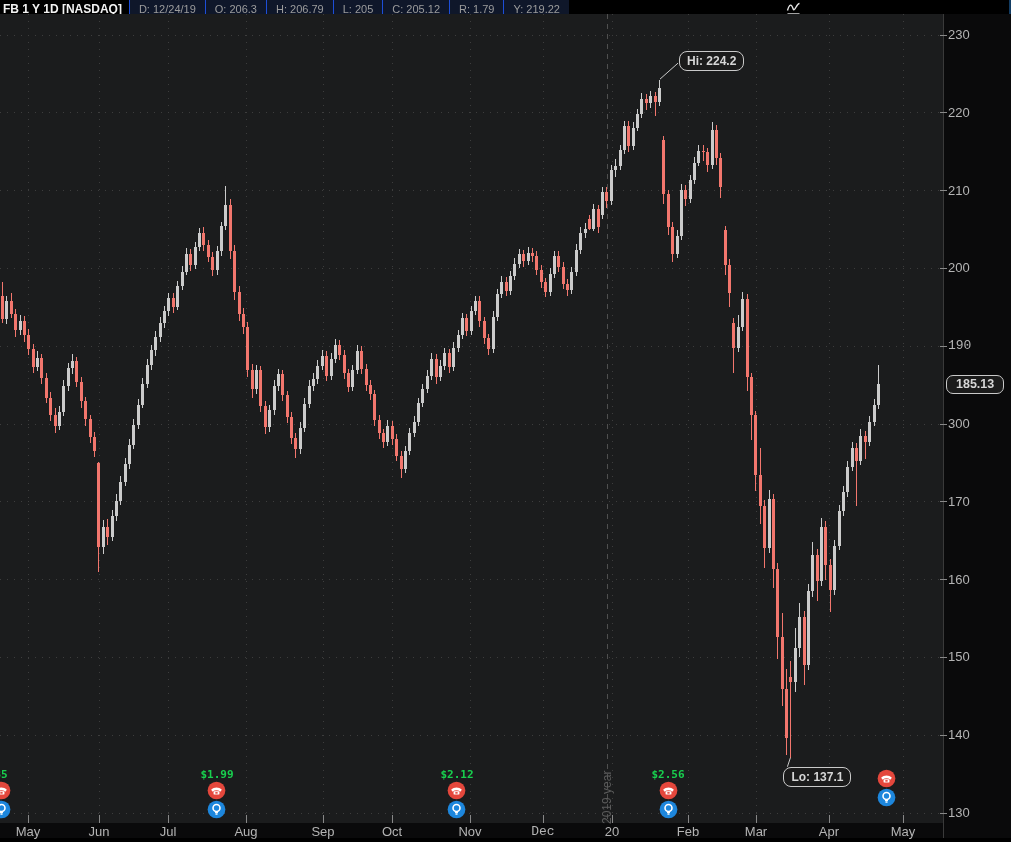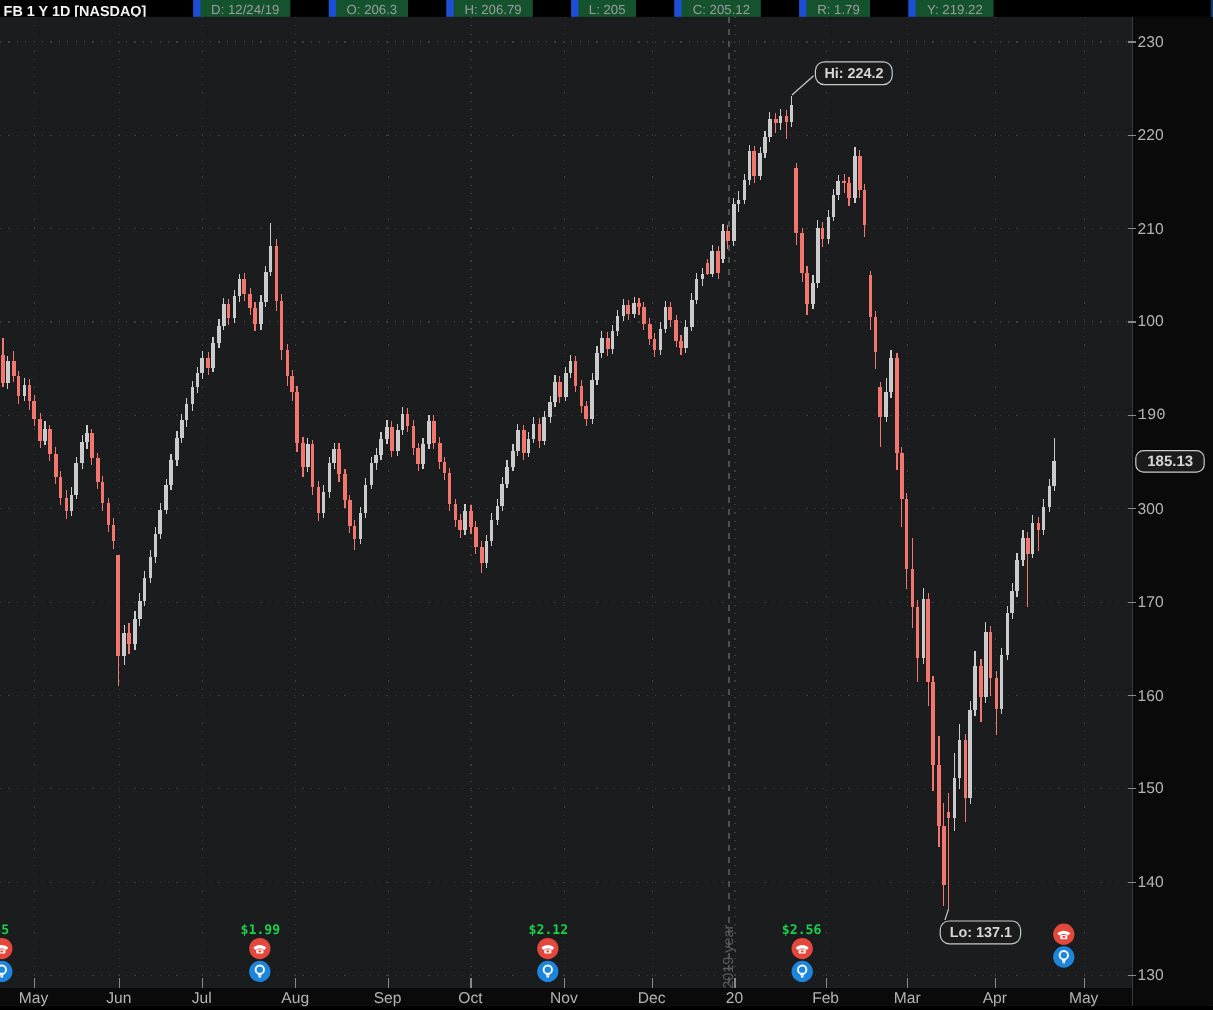--- a/index.html
+++ b/index.html
@@ -1,21 +1,21 @@
 <!DOCTYPE html>
 <html><head>
 <meta charset="utf-8">
 <style>
   html,body{margin:0;padding:0;background:#000;}
   body{width:1011px;height:842px;overflow:hidden;font-family:"Liberation Sans",sans-serif;position:relative;}
 
   
   .topbar{position:absolute;top:0;left:0;width:814px;height:18px;background:#000;display:flex;align-items:stretch;}
   .topbar .symbol{color:#f2f2f2;font-weight:bold;font-size:12px;line-height:18px;padding:0 7px 0 3px;white-space:nowrap;}
-  .topbar .seg{background:#14532d;color:#9c9c9c;font-size:11px;line-height:18px;padding:0 9px;white-space:nowrap;border-left:6px solid #1d4ed8;margin-left:32px;}
+  .topbar .seg{background:#0f172a;color:#9c9c9c;font-size:11px;line-height:18px;padding:0 9px;white-space:nowrap;border-left:1px solid #1d4ed8;}
   .topbar .seg:first-of-type{border-left:none;}
   .topbar .spacer{flex:1;}
   .topbar .chart-style-icon{width:16px;height:16px;margin:1px 12px 0 0;}
 
   
   .chart-wrap{position:absolute;top:14px;left:0;width:1011px;height:824px;background:#1b1c1d;}
   .chart-wrap svg.plot{position:absolute;top:0;left:0;}
 
   .watermark{position:absolute;left:10px;top:23px;width:95px;height:30px;background:#4e4e4e;border-radius:3px;
     color:#1f1f1f;font-weight:bold;font-size:22px;line-height:29px;text-align:center;letter-spacing:-1px;}
@@ -512,36 +512,36 @@
       <line x1="940" y1="565.6" x2="947" y2="565.6" stroke="#888" stroke-width="1"></line>
       <line x1="940" y1="643.4" x2="947" y2="643.4" stroke="#888" stroke-width="1"></line>
       <line x1="940" y1="721.2" x2="947" y2="721.2" stroke="#888" stroke-width="1"></line>
       <line x1="940" y1="799" x2="947" y2="799" stroke="#888" stroke-width="1"></line>
       <line x1="660" y1="65.12400000000008" x2="678" y2="49.12400000000008" stroke="#c9c9c9" stroke-width="1" shape-rendering="auto"></line>
       <line x1="790.4" y1="743.7620000000001" x2="787.4" y2="752.7620000000001" stroke="#c9c9c9" stroke-width="1" shape-rendering="auto"></line>
     </svg>
     <div class="axis-price" style="top: 13px;">230</div>
     <div class="axis-price" style="top: 90.8px;">220</div>
     <div class="axis-price" style="top: 168.6px;">210</div>
-    <div class="axis-price" style="top: 246.4px;">100</div>
+    <div class="axis-price" style="top: 246.4px;">200</div>
     <div class="axis-price" style="top: 324.2px; font-family: Liberation Mono, monospace;">190</div>
     <div class="axis-price" style="top: 402px;">300</div>
     <div class="axis-price" style="top: 479.8px;">170</div>
     <div class="axis-price" style="top: 557.6px;">160</div>
     <div class="axis-price" style="top: 635.4px;">150</div>
     <div class="axis-price" style="top: 713.2px;">140</div>
     <div class="axis-price" style="top: 791px;">130</div>
     <div class="axis-month" style="left: 28.0071px; top: 811px;">May</div>
     <div class="axis-month" style="left: 99.015px; top: 811px;">Jun</div>
     <div class="axis-month" style="left: 168.043px; top: 811px;">Jul</div>
     <div class="axis-month" style="left: 246.029px; top: 811px;">Aug</div>
     <div class="axis-month" style="left: 322.978px; top: 811px;">Sep</div>
     <div class="axis-month" style="left: 392.005px; top: 811px;">Oct</div>
     <div class="axis-month" style="left: 469.991px; top: 811px;">Nov</div>
-    <div class="axis-month" style="left: 542.979px; top: 811px;">Dec</div>
+    <div class="axis-month" style="left: 542.979px; top: 811px; font-family: Liberation Mono, monospace;">Dec</div>
     <div class="axis-month" style="left: 612.007px; top: 811px;">20</div>
     <div class="axis-month" style="left: 688.013px; top: 811px;">Feb</div>
     <div class="axis-month" style="left: 756.003px; top: 811px;">Mar</div>
     <div class="axis-month" style="left: 828.991px; top: 811px;">Apr</div>
     <div class="axis-month" style="left: 903.017px; top: 811px;">May</div>
     <div class="year-label" style="left: 566.5px; top: 763px;">2019 year</div>
     <div class="bubble" style="left: 679px; top: 37.124px;">Hi: 224.2</div>
     <div class="bubble" style="left: 783.4px; top: 752.762px;">Lo: 137.1</div>
     <div class="bubble price-bubble" style="left: 946px; top: 361.089px;">185.13</div>
     <div class="marker" style="left: 1.0373px; top: 755px;">

